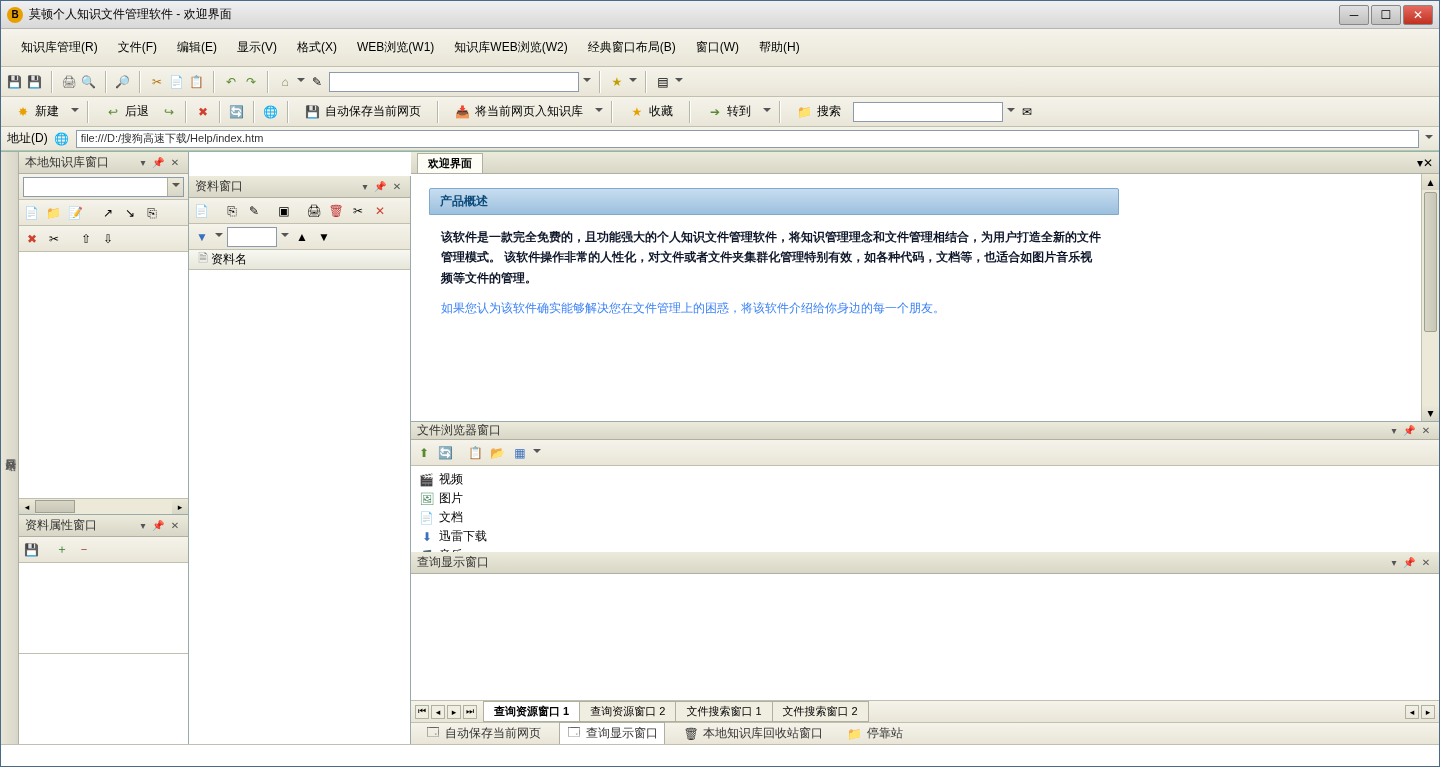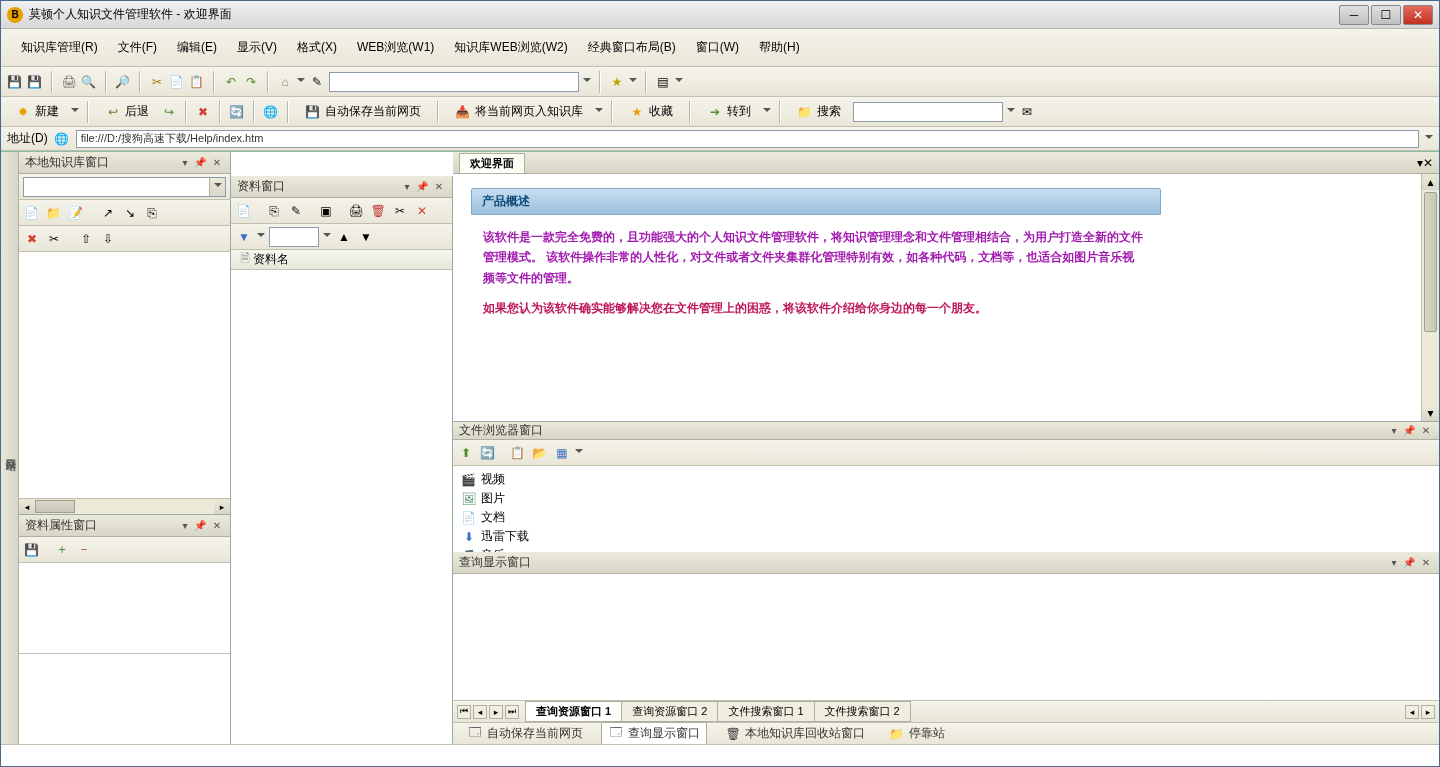--- a/index.html
+++ b/index.html
@@ -28,21 +28,21 @@
 .down-caret { width: 8px; height: 8px; display: inline-block; }
 .down-caret::after { content: ""; display: block; width: 0; height: 0; border-left: 4px solid transparent; border-right: 4px solid transparent; border-top: 4px solid #555; }
 
 
 .addr-bar { height: 24px; background: linear-gradient(to bottom,#f5f3ea,#e9e6d8); display: flex; align-items: center; padding: 0 6px; border-bottom: 1px solid #c0c0b0; gap: 6px; }
 .addr-input { flex: 1; height: 18px; border: 1px solid #8b9bab; background: #fff; padding: 0 4px; font-size: 11px; color: #333; }
 
 
 .main { flex: 1; display: flex; overflow: hidden; border-top: 1px solid #8ba; }
 .left-rail { width: 18px; background: linear-gradient(to right,#e9e6d8,#d8d6c8); border-right: 1px solid #b0b0a0; writing-mode: vertical-rl; text-align: center; padding-top: 6px; font-size: 11px; color: #555; }
-.left-col { width: 212px; display: flex; flex-direction: column; border-right: 1px solid #9aa; }
+.left-col { width: 170px; display: flex; flex-direction: column; border-right: 1px solid #9aa; }
 .mid-col { width: 222px; display: flex; flex-direction: column; border-right: 1px solid #9aa; margin-top: 24px; }
 .right-col { flex: 1; display: flex; flex-direction: column; overflow: hidden; }
 
 
 .panel-hdr { height: 22px; background: linear-gradient(to bottom,#eceada,#d8d6c6); border-bottom: 1px solid #b0b0a0; display: flex; align-items: center; padding: 0 6px; font-size: 11px; color: #333; }
 .panel-hdr .spacer { flex: 1; }
 .panel-hdr .pbtn { width: 14px; height: 14px; display: inline-flex; align-items: center; justify-content: center; margin-left: 2px; font-size: 10px; color: #555; }
 .panel-body { background: #fff; flex: 1; overflow: auto; }
 
 
@@ -59,23 +59,23 @@
 .doc-tab { background: #fdfdf5; border: 1px solid #b0b0a0; border-bottom: none; padding: 2px 10px; font-size: 11px; font-weight: bold; }
 .doc-frame { flex: 1; display: flex; border-bottom: 1px solid #9aa; position: relative; }
 .doc-content { flex: 1; background: #fff; overflow: auto; padding: 14px 18px; }
 .doc-scrollbar { width: 18px; background: #ece9d8; border-left: 1px solid #c0c0b0; position: relative; }
 .doc-scrollbar .thumb { position: absolute; top: 18px; left: 2px; right: 2px; height: 140px; background: linear-gradient(to right,#d8d6c6,#c8c6b6); border: 1px solid #a0a090; border-radius: 2px; }
 .doc-scrollbar .arrow { position: absolute; left: 0; right: 0; height: 16px; display: flex; align-items: center; justify-content: center; background: linear-gradient(#ece9d8,#d8d6c6); }
 .doc-scrollbar .arrow.top { top: 0; }
 .doc-scrollbar .arrow.bot { bottom: 0; }
 .overview-hdr { background: linear-gradient(to bottom,#c8ddf0,#9bc0de); color: #0b4a7a; font-weight: bold; padding: 4px 10px; border: 1px solid #7faacb; border-radius: 2px 2px 0 0; margin-bottom: 12px; width: 690px; }
 .overview-txt { width: 660px; margin: 0 0 10px 12px; line-height: 1.7; }
-.overview-txt.blue { color: #a21caf; font-weight: bold; }
+.overview-txt.blue { color: #0f172a; font-weight: bold; }
 .overview-txt.red { color: #c00000; font-weight: bold; font-size: 14px; }
-.overview-txt.blue2 { color: #be185d; font-weight: bold; }
+.overview-txt.blue2 { color: #3b82f6; font-weight: normal; }
 
 .file-browser { height: 130px; display: flex; flex-direction: column; border-bottom: 1px solid #9aa; }
 .file-list { flex: 1; background: #fff; padding: 4px 8px; }
 .file-row { display: flex; align-items: center; gap: 4px; padding: 1px 0; }
 .query-panel { height: 170px; display: flex; flex-direction: column; }
 .query-body { flex: 1; background: #fff; }
 
 .bottom-tabs { height: 22px; background: linear-gradient(to bottom,#f5f3ea,#e9e6d8); border-top: 1px solid #c0c0b0; display: flex; align-items: center; padding: 0 4px; gap: 0; }
 .btab { padding: 2px 10px; border: 1px solid #b0b0a0; background: #f0eee0; font-size: 11px; margin-right: -1px; }
 .btab.active { background: #fff; font-weight: bold; }

